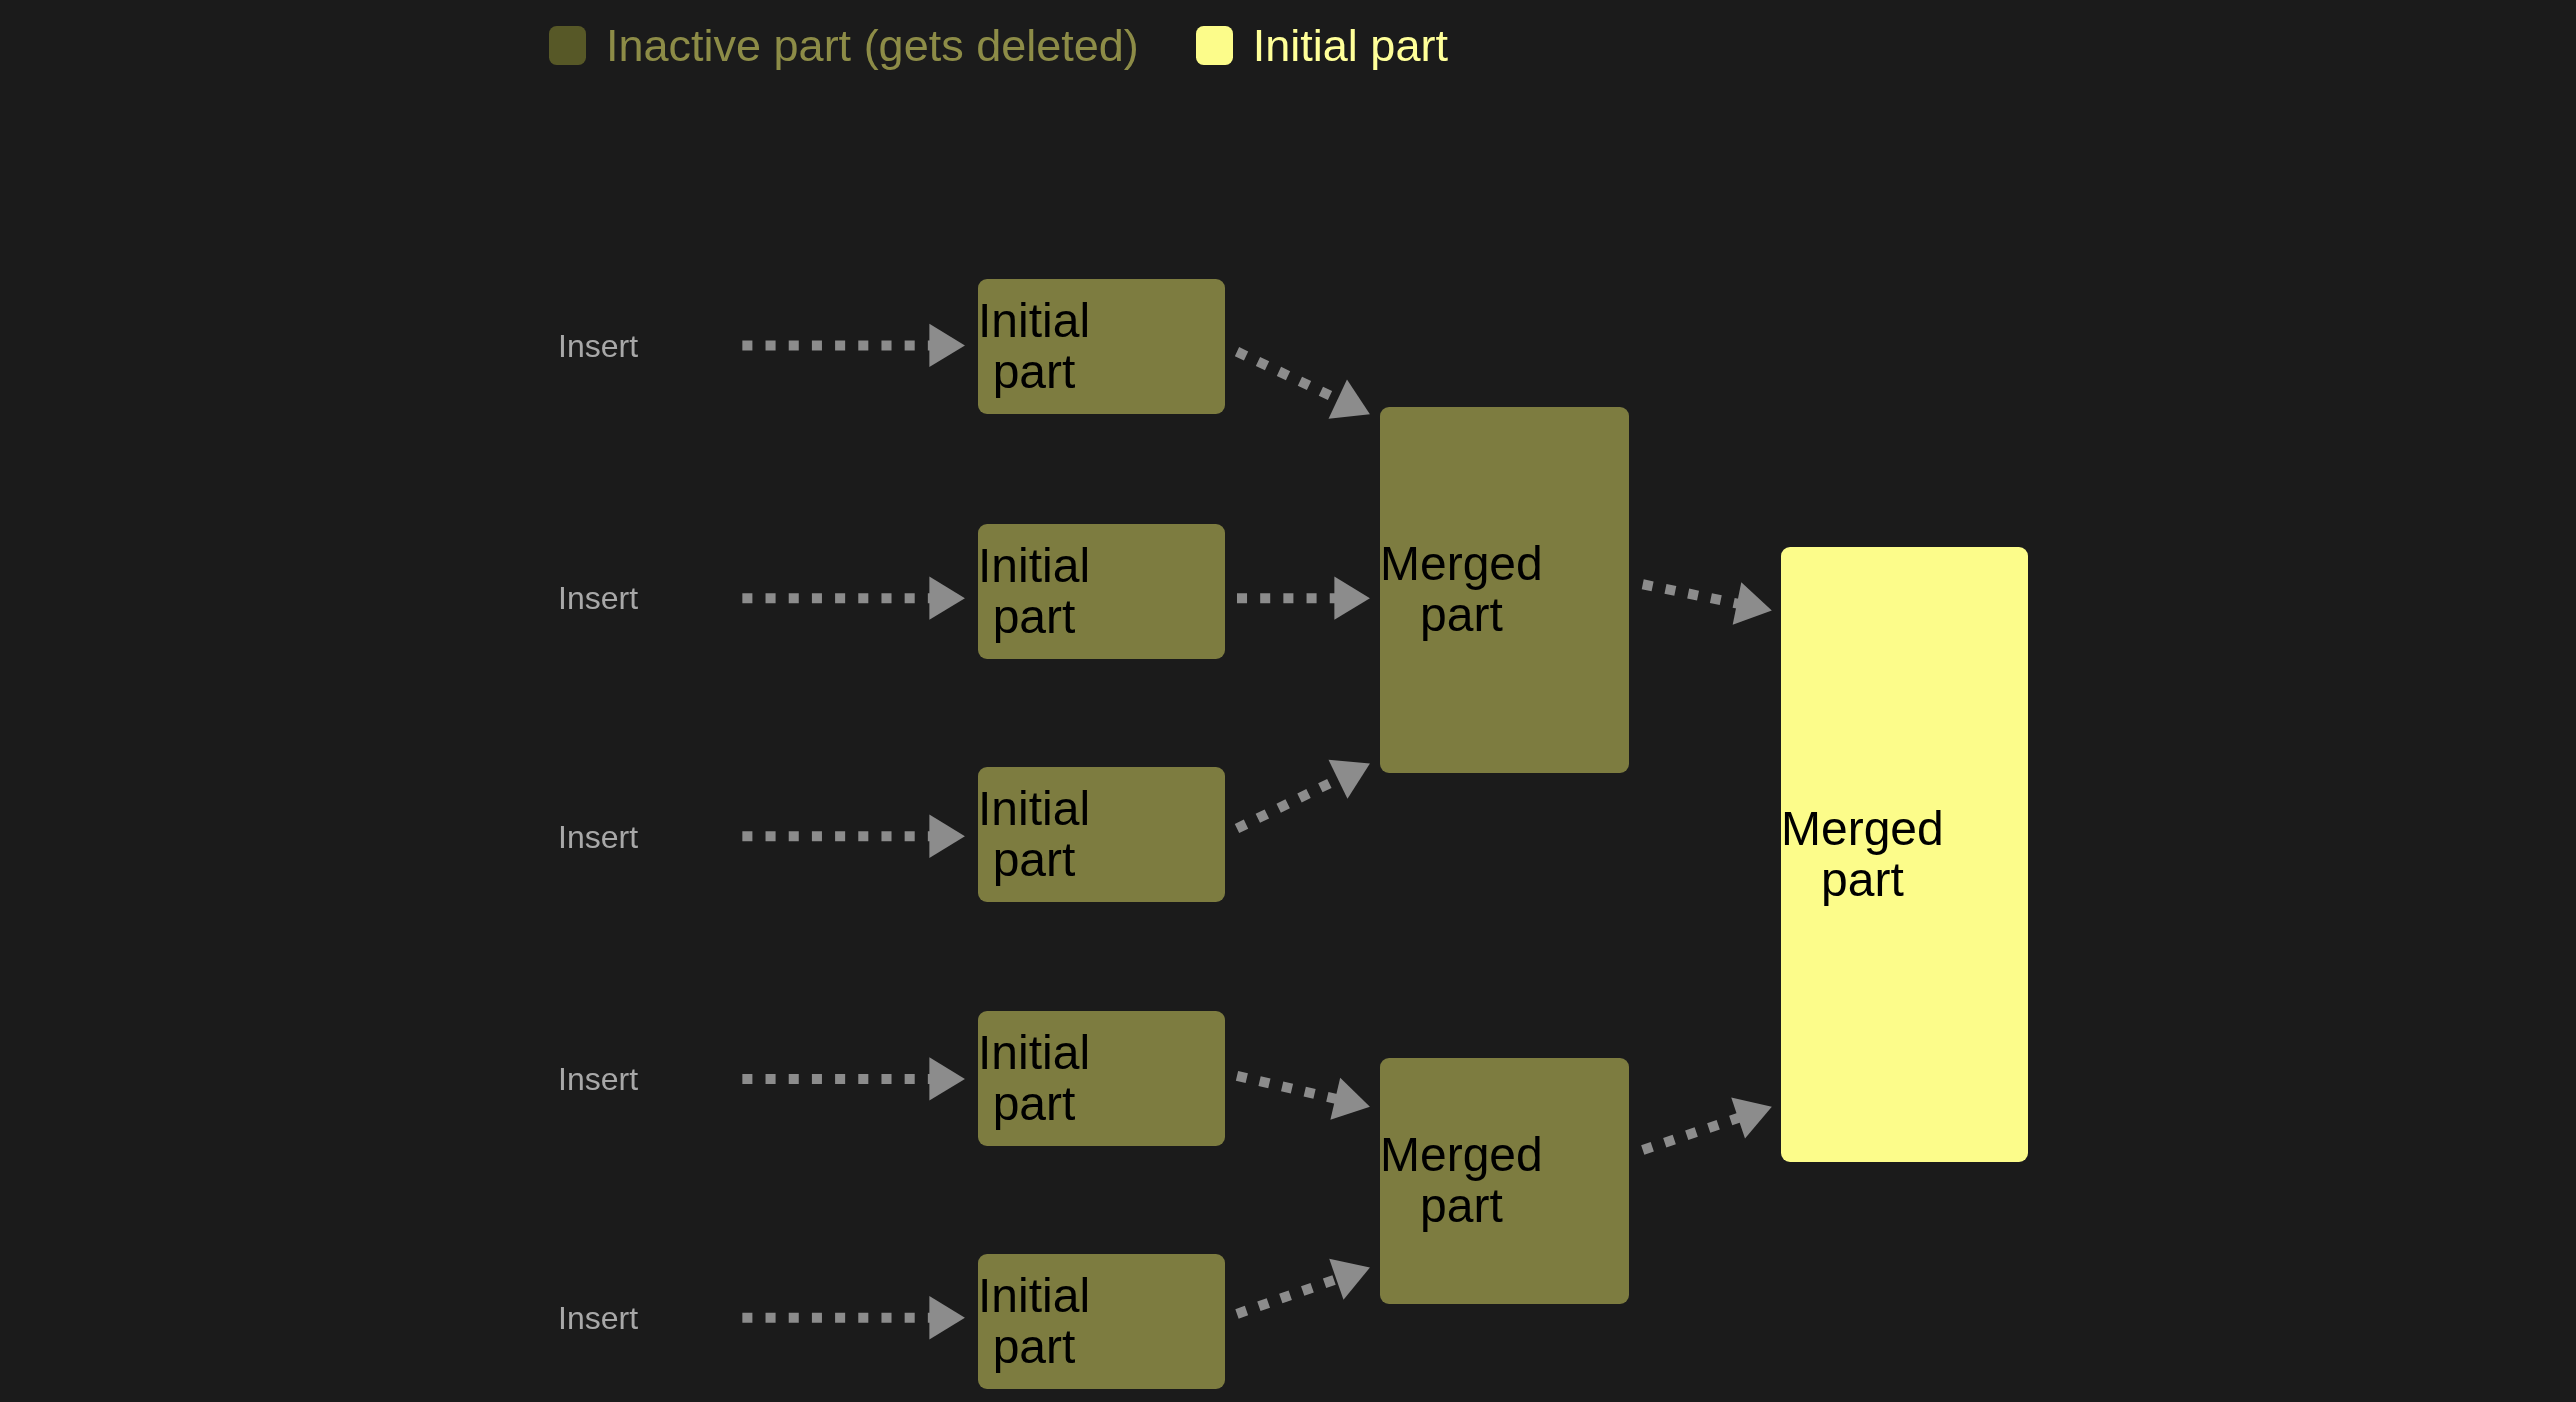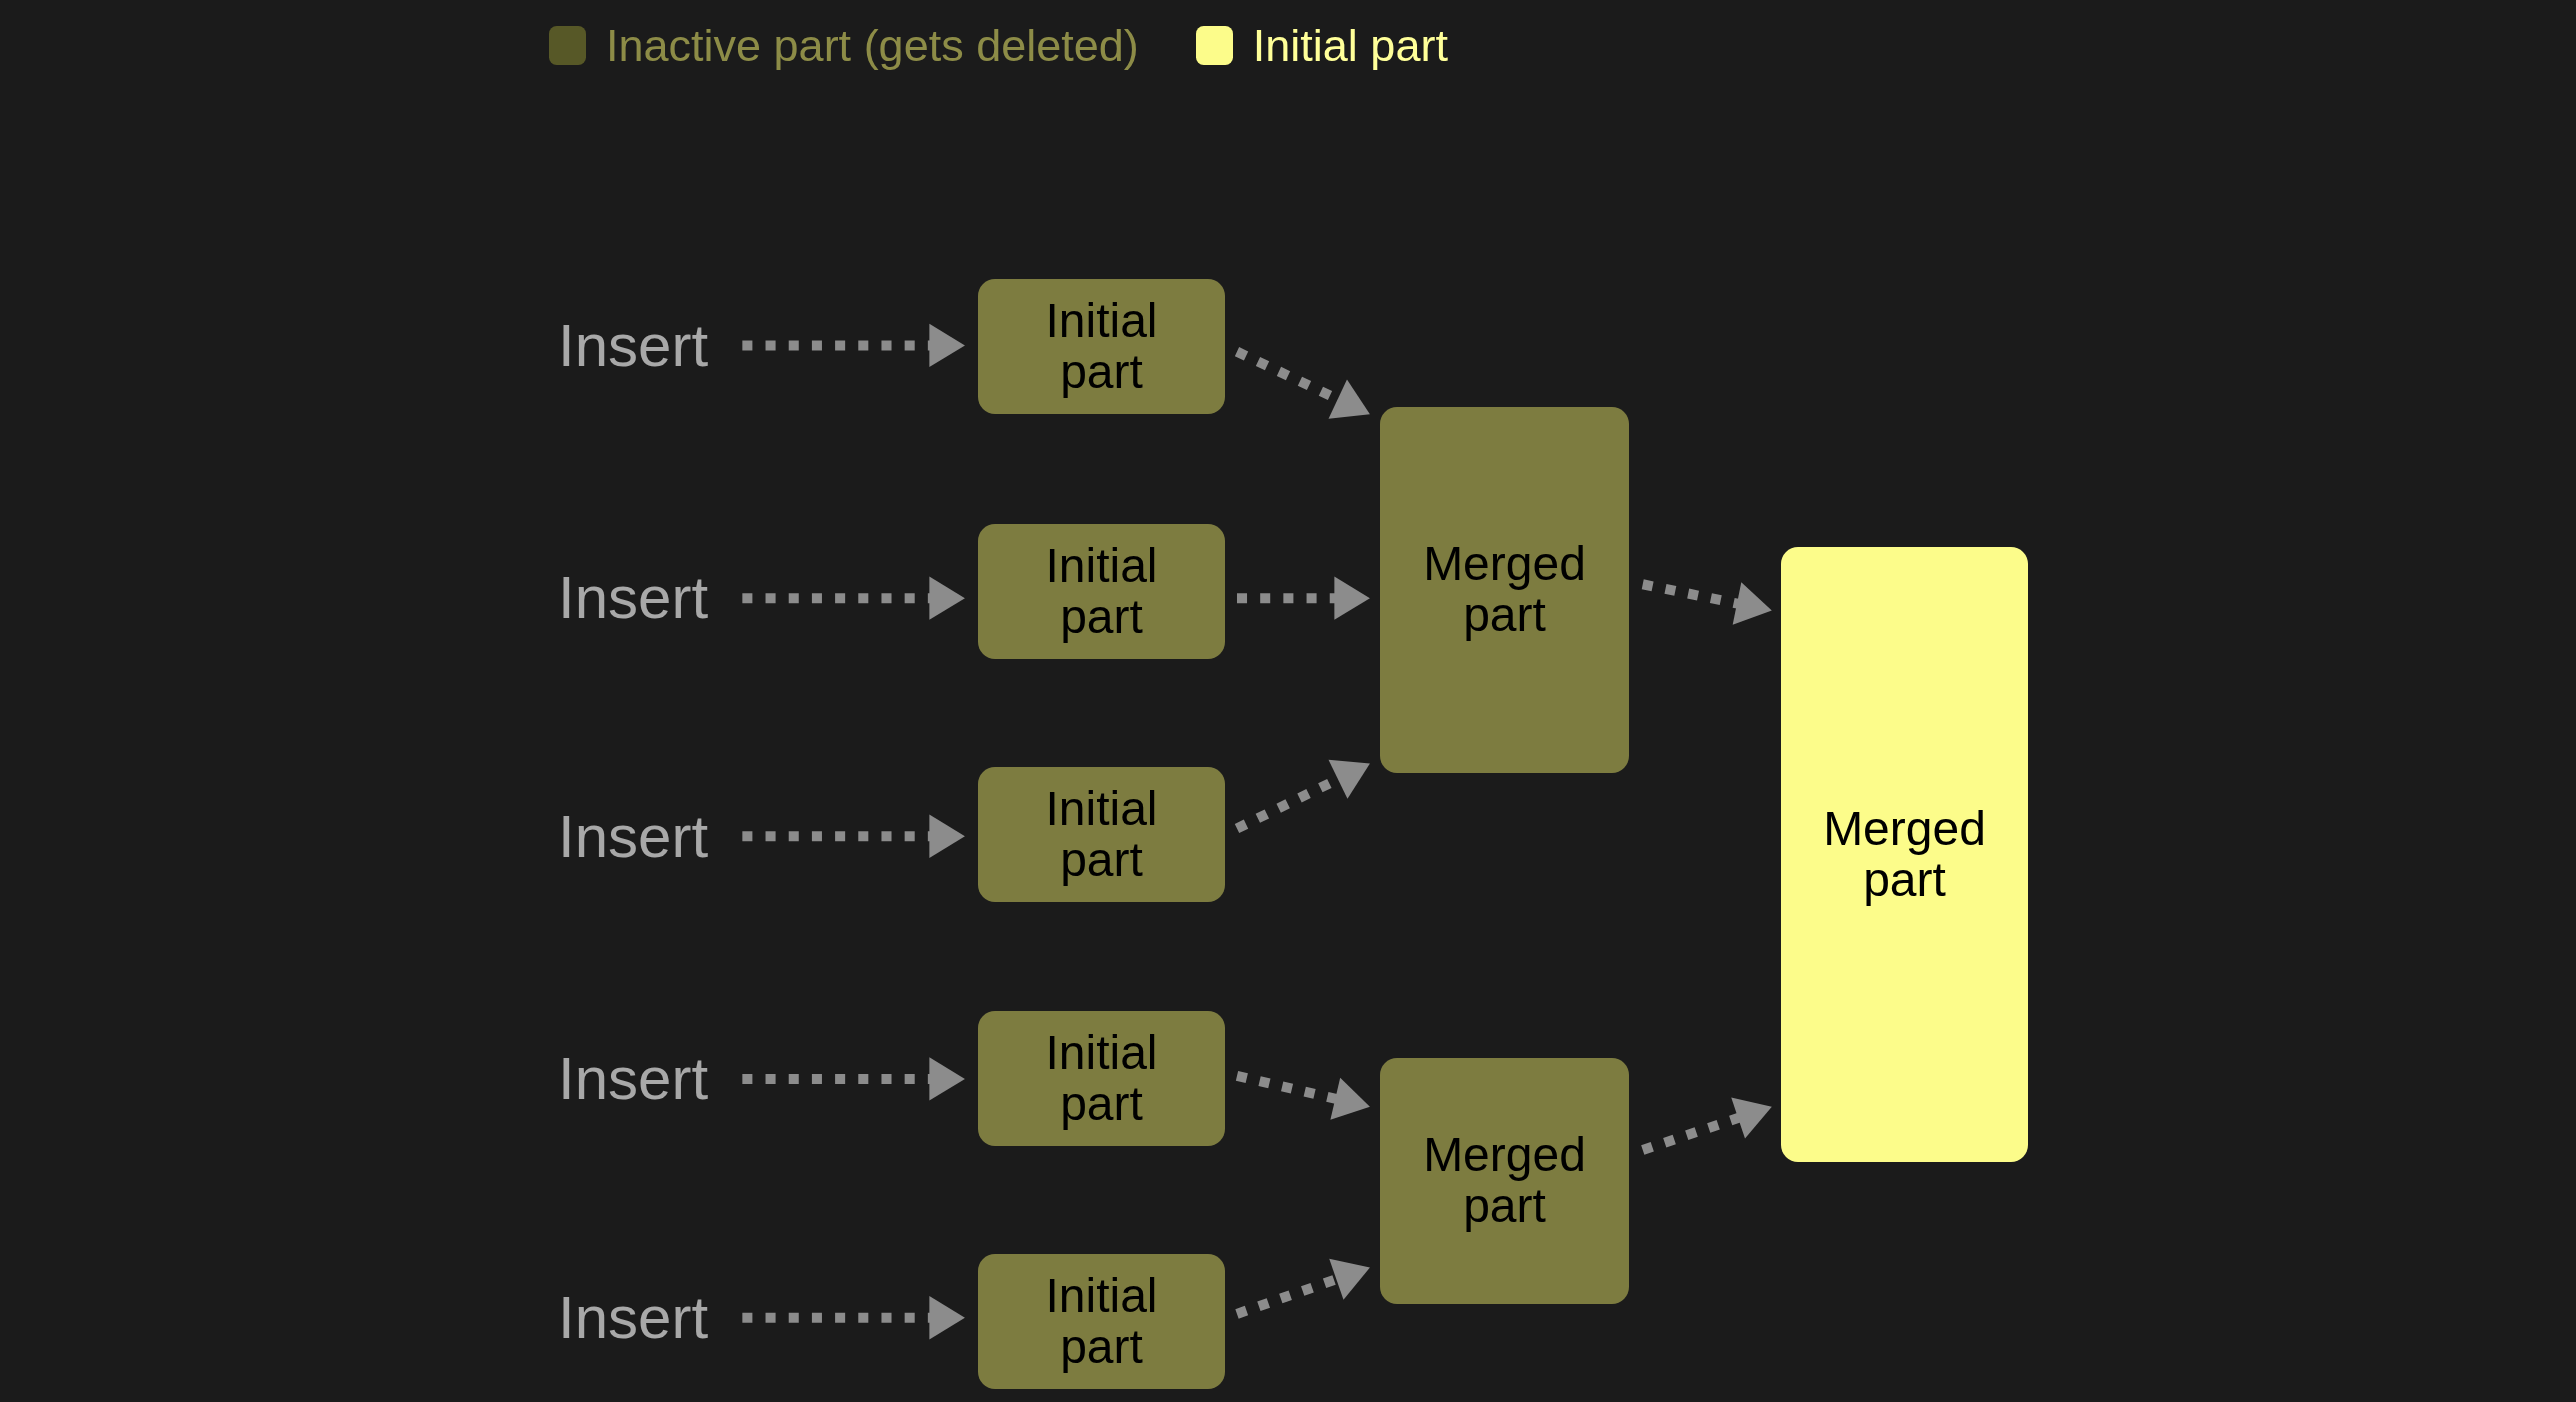--- a/index.html
+++ b/index.html
@@ -47,34 +47,33 @@
   
   #diagram-svg {
     position: absolute;
     left: 0;
     top: 0;
     width: 2576px;
     height: 1402px;
   }
   .node-box {
     position: absolute;
-    border-radius: 17px;
+    border-radius: 9px;
     display: flex;
     align-items: center;
-    justify-content: center;
     text-align: center;
     color: #000000;
     font-size: 48px;
     line-height: 1.06;
     box-sizing: border-box;
   }
   .node-box span { display: block; }
   .insert-label {
     position: absolute;
-    font-size: 60px;
+    font-size: 32px;
     line-height: 1;
     color: #a8a8a8;
     white-space: nowrap;
     transform: translateY(-50%);
   }
 </style>
 </head>
 <body>
 
 <div id="canvas" style="background: rgb(27, 27, 27);">

